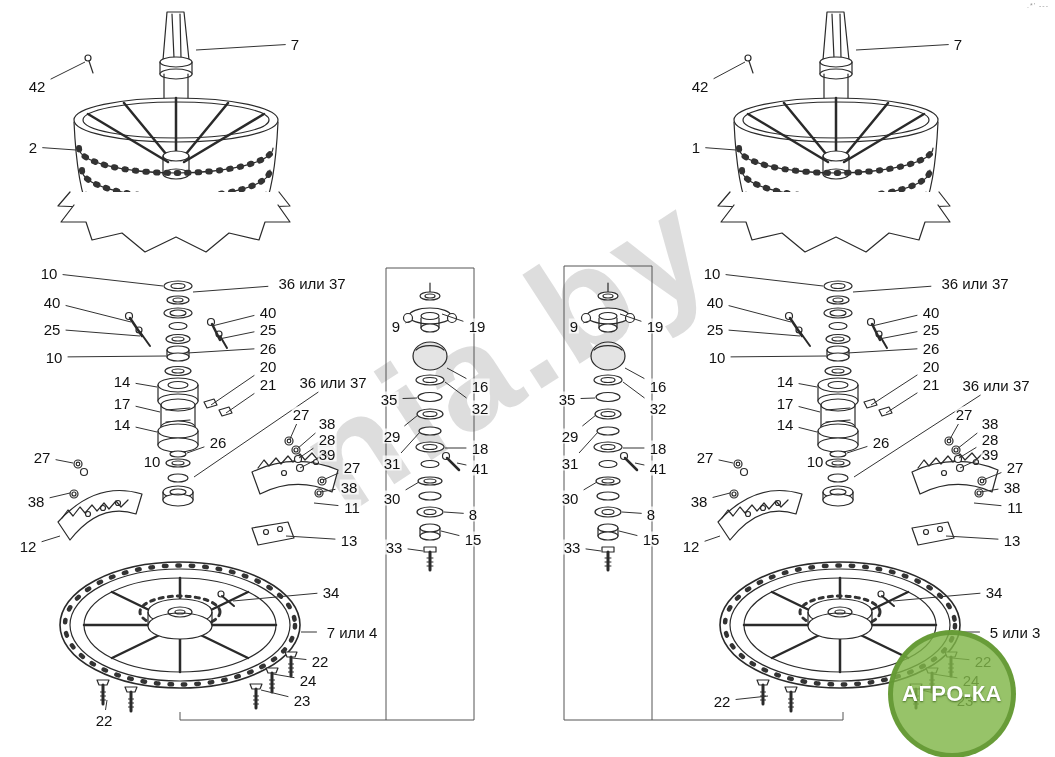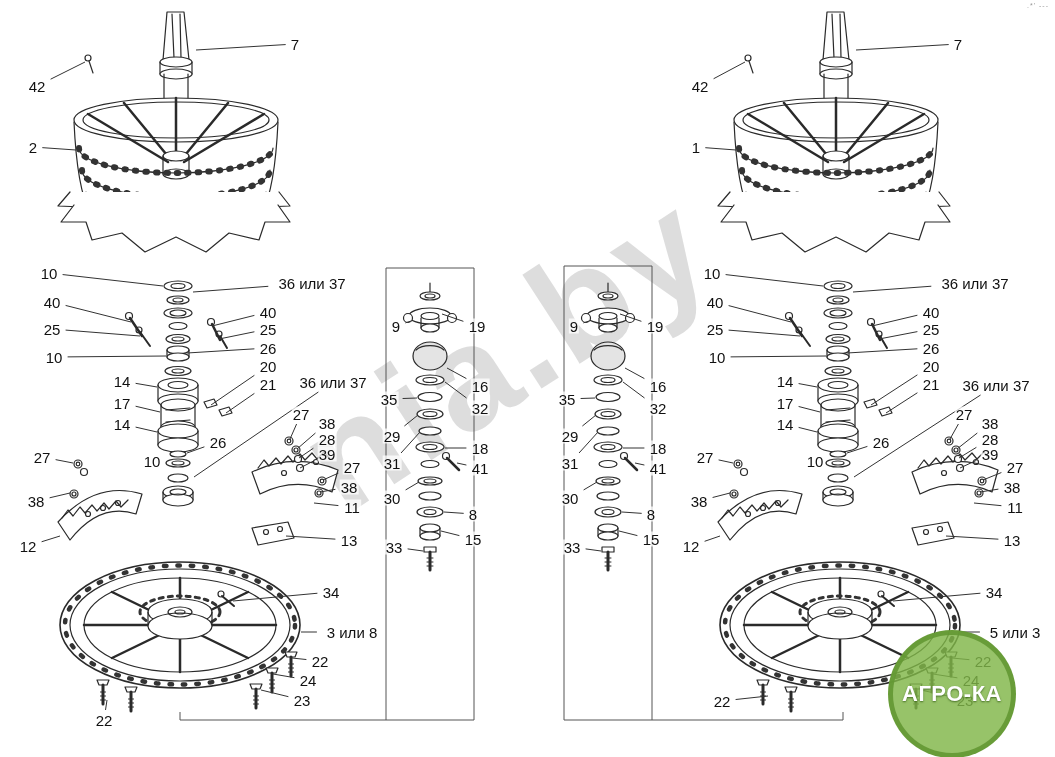--- a/index.html
+++ b/index.html
@@ -357,21 +357,21 @@
       <span class="callout" style="left: 333px; top: 382px;">36 или 37</span>
       <span class="callout" style="left: 301px; top: 414px;">27</span>
       <span class="callout" style="left: 327px; top: 423px;">38</span>
       <span class="callout" style="left: 327px; top: 439px;">28</span>
       <span class="callout" style="left: 327px; top: 454px;">39</span>
       <span class="callout" style="left: 352px; top: 467px;">27</span>
       <span class="callout" style="left: 349px; top: 487px;">38</span>
       <span class="callout" style="left: 352px; top: 507px;">11</span>
       <span class="callout" style="left: 349px; top: 540px;">13</span>
       <span class="callout" style="left: 331px; top: 592px;">34</span>
-      <span class="callout" style="left: 352px; top: 632px;">3 или 8</span>
+      <span class="callout" style="left: 352px; top: 632px;">7 или 4</span>
       <span class="callout" style="left: 320px; top: 661px;">22</span>
       <span class="callout" style="left: 308px; top: 680px;">24</span>
       <span class="callout" style="left: 302px; top: 700px;">23</span>
       <span class="callout" style="left: 104px; top: 720px;">22</span>
       <span class="callout" style="left: 477px; top: 326px;">19</span>
       <span class="callout" style="left: 396px; top: 326px;">9</span>
       <span class="callout" style="left: 480px; top: 386px;">16</span>
       <span class="callout" style="left: 480px; top: 408px;">32</span>
       <span class="callout" style="left: 389px; top: 399px;">35</span>
       <span class="callout" style="left: 392px; top: 436px;">29</span>

